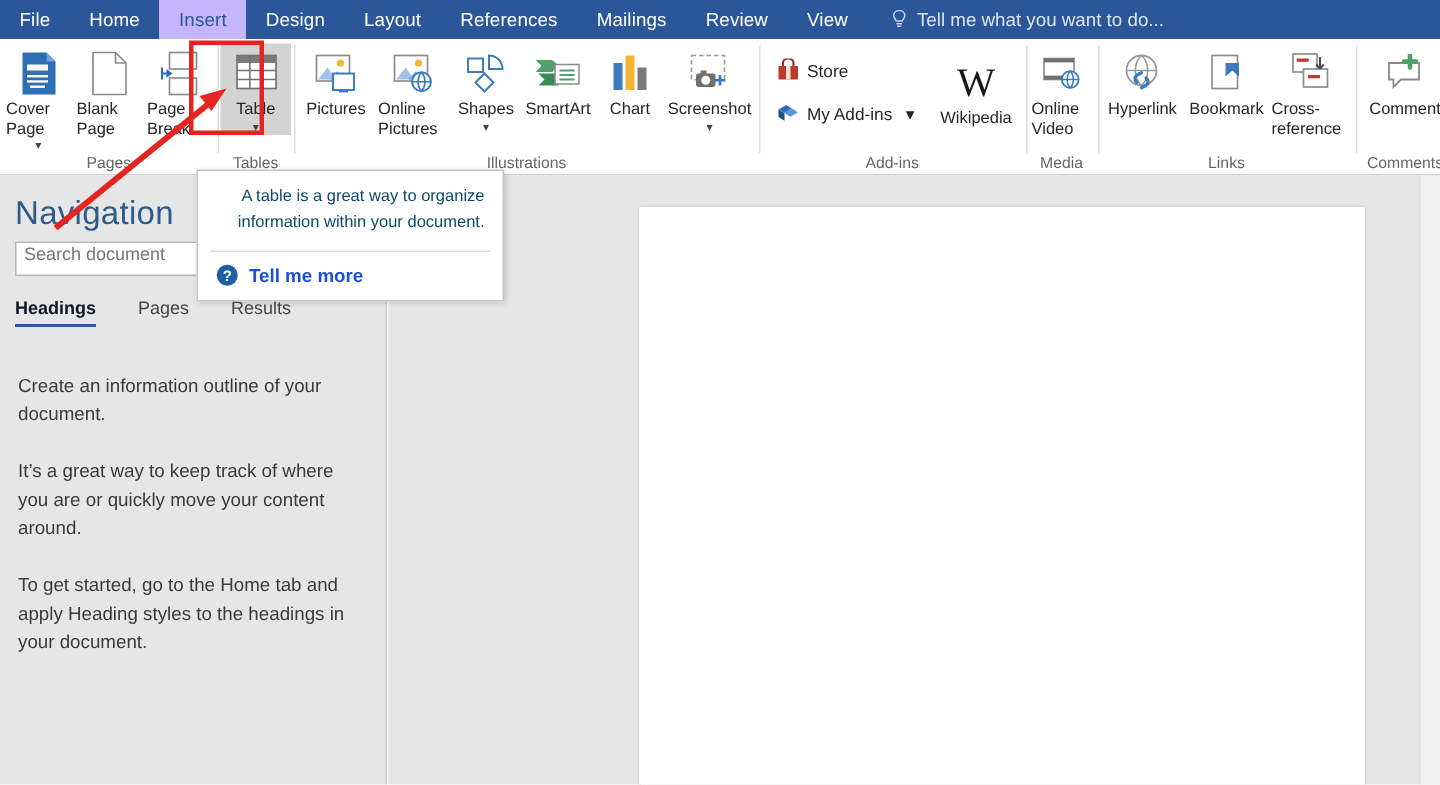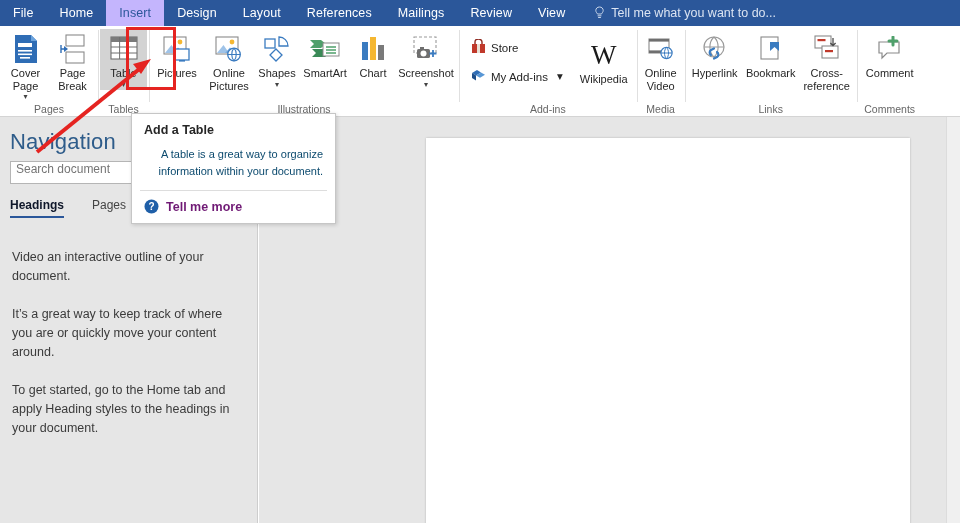--- a/index.html
+++ b/index.html
@@ -55,21 +55,21 @@
   }
 
   .btn {
     display: flex; flex-direction: column; align-items: center;
     justify-content: flex-start;
     width: 47px; padding: 3px 1px 0 1px; cursor: pointer;
     border: 1px solid transparent;
   }
   .btn .ico { height: 32px; display: flex; align-items: center; justify-content: center; }
   .btn .lbl {
-    font-size: 11px; color: #262626; text-align: center;
+    font-size: 11px; color: #262626; 
     line-height: 12.5px; margin-top: 2px; word-break: break-word;
   }
   .btn .caret { font-size: 8px; color: #444; line-height: 8px; margin-top: 1px; }
   .btn.w56 { width: 56px; }
   .btn.w52 { width: 52px; }
   .btn.w44 { width: 44px; }
   .btn.w62 { width: 62px; }
 
   
   .hbtn {
@@ -139,21 +139,21 @@
     box-shadow: 1px 1px 4px rgba(0,0,0,.16);
     z-index: 20; padding: 9px 12px 0 12px;
   }
   .tt-title { font-size: 12.5px; font-weight: bold; color: #262626; margin-bottom: 9px; }
   .tt-body { font-size: 11px; color: #0c4a6e; line-height: 17px; padding-bottom: 10px; text-align: right; }
   .tt-sep { height: 1px; background: #dddddd; margin: 0 -4px; }
   .tt-link {
     display: flex; align-items: center; gap: 7px;
     padding: 8px 0 9px 0; cursor: pointer;
   }
-  .tt-link span.txt { font-size: 12.5px; color: #701a75; font-weight: bold; }
+  .tt-link span.txt { font-size: 12.5px; color: #1d4ed8; font-weight: bold; }
 
   
   .arrow { position: absolute; left: 0; top: 0; width: 960px; height: 523px;
            pointer-events: none; z-index: 30; }
 </style>
 </head>
 <body>
 
 <div id="app">
 
@@ -208,20 +208,29 @@
               <rect x="5" y="16" width="14" height="1.6" fill="#ffffff"></rect>
               <rect x="5" y="19.5" width="14" height="1.6" fill="#ffffff"></rect>
               <rect x="7" y="23" width="10" height="1.6" fill="#ffffff"></rect>
             </svg>
           </span>
           <span class="lbl">Cover Page</span>
           <span class="caret">▾</span>
         </div>
         <div class="btn">
           <span class="ico">
+            <svg width="26" height="30" viewBox="0 0 26 30">
+              <path d="M2 1 h15 l7 7 v21 h-22 z" fill="#ffffff" stroke="#8a8a8a" stroke-width="1.1"></path>
+              <path d="M17 1 v7 h7" fill="none" stroke="#8a8a8a" stroke-width="1.1"></path>
+            </svg>
+          </span>
+          <span class="lbl">Blank Page</span>
+        </div>
+        <div class="btn">
+          <span class="ico">
             <svg width="28" height="30" viewBox="0 0 28 30">
               <rect x="7" y="1" width="18" height="11" fill="#ffffff" stroke="#8a8a8a" stroke-width="1.1"></rect>
               <rect x="7" y="18" width="18" height="11" fill="#ffffff" stroke="#8a8a8a" stroke-width="1.1"></rect>
               <path d="M2 11 v8 M2 15 h5" stroke="#2f6db5" stroke-width="1.4" fill="none"></path>
               <path d="M5 12 l4 3 l-4 3 z" fill="#2f6db5"></path>
             </svg>
           </span>
           <span class="lbl">Page Break</span>
         </div>
       </div>
@@ -432,33 +441,32 @@
     <div class="nav-title">Navigation</div>
     <div class="nav-search">
       <input type="text" placeholder="Search document" style="">
     </div>
     <div class="nav-tabs">
       <div class="nav-tab active"><span>Headings</span></div>
       <div class="nav-tab"><span>Pages</span></div>
       <div class="nav-tab"><span>Results</span></div>
     </div>
     <div class="nav-body">
-      <p>Video an interactive outline of your document.</p>
+      <p>Create an information outline of your document.</p>
       <p>It’s a great way to keep track of where you are or quickly move your content around.</p>
       <p>To get started, go to the Home tab and apply Heading styles to the headings in your document.</p>
     </div>
   </div>
 
   <div class="docarea">
     <div class="page"></div>
     <div class="vscroll"></div>
   </div>
 
   <div class="tooltip">
-    <div class="tt-title">Add a Table</div>
     <div class="tt-body">A table is a great way to organize information within your document.</div>
     <div class="tt-sep"></div>
     <div class="tt-link">
       <svg width="15" height="15" viewBox="0 0 15 15">
         <circle cx="7.5" cy="7.5" r="7" fill="#1f5fa8"></circle>
         <text x="7.5" y="11.2" font-size="10" font-weight="bold" fill="#ffffff" text-anchor="middle" font-family="Liberation Sans, sans-serif">?</text>
       </svg>
       <span class="txt">Tell me more</span>
     </div>
   </div>

